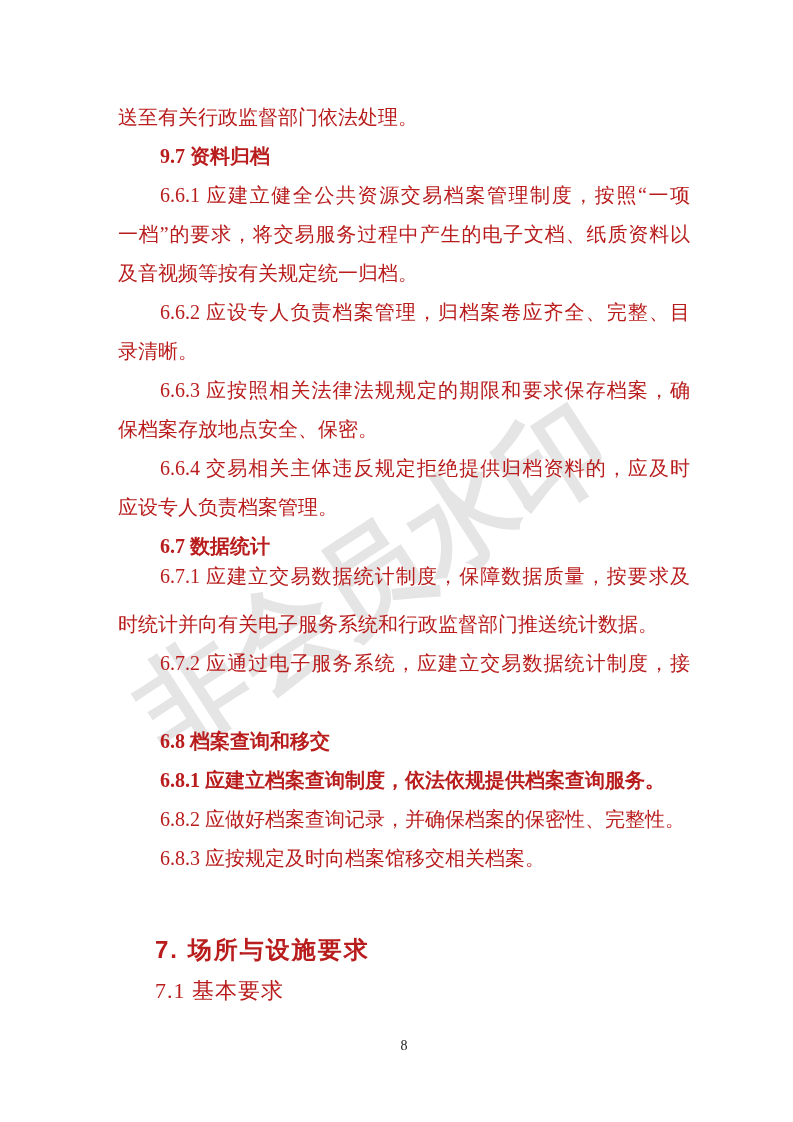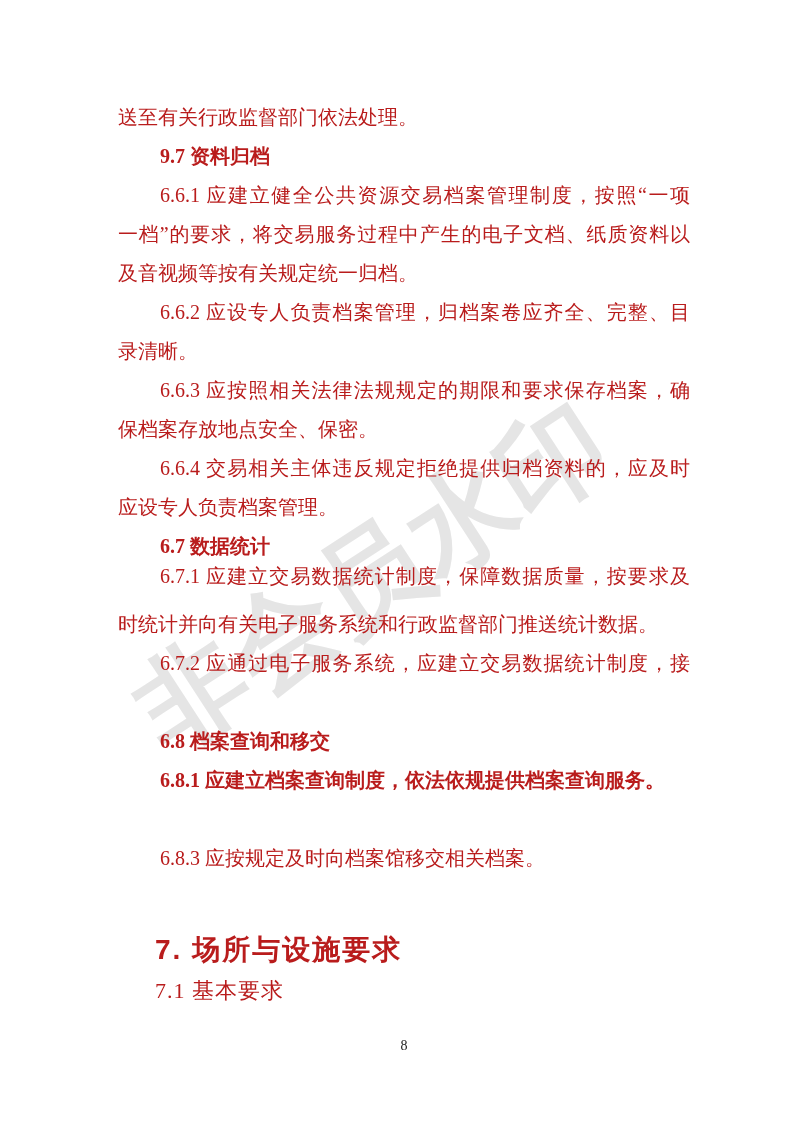--- a/index.html
+++ b/index.html
@@ -46,21 +46,21 @@
   .just {
     white-space: normal;
     text-align: justify;
     text-align-last: justify;
     text-justify: inter-character;
   }
   .bold { font-weight: bold; }
   .h1 {
     font-family: "Liberation Sans", "DejaVu Sans", sans-serif;
     font-weight: bold;
-    font-size: 28px;
+    font-size: 24px;
     letter-spacing: 2px;
     padding-left: 37px;
   }
   .h2 {
     font-size: 22px;
     letter-spacing: 1px;
     padding-left: 37px;
   }
   .page-number {
     position: absolute;
@@ -100,20 +100,21 @@
     <div class="line l7 indent just">6.6.3 应按照相关法律法规规定的期限和要求保存档案，确</div>
     <div class="line l8">保档案存放地点安全、保密。</div>
     <div class="line l9 indent just">6.6.4 交易相关主体违反规定拒绝提供归档资料的，应及时</div>
     <div class="line l10">应设专人负责档案管理。</div>
     <div class="line l11 indent bold">6.7 数据统计</div>
     <div class="line l12 indent just">6.7.1 应建立交易数据统计制度，保障数据质量，按要求及</div>
     <div class="line l13">时统计并向有关电子服务系统和行政监督部门推送统计数据。</div>
     <div class="line l14 indent just">6.7.2 应通过电子服务系统，应建立交易数据统计制度，接</div>
     <div class="line l16 indent bold">6.8 档案查询和移交</div>
     <div class="line l17 indent">6.8.1 应建立档案查询制度，依法依规提供档案查询服务。</div>
+    <div class="line l18 indent">6.8.2 应做好档案查询记录，并确保档案的保密性、完整性。</div>
     <div class="line l19 indent">6.8.3 应按规定及时向档案馆移交相关档案。</div>
 
     <div class="line l20 h1">7. 场所与设施要求</div>
     <div class="line l21 h2">7.1 基本要求</div>
 
     <div class="page-number">8</div>
   </div>
 
 </div>
 

